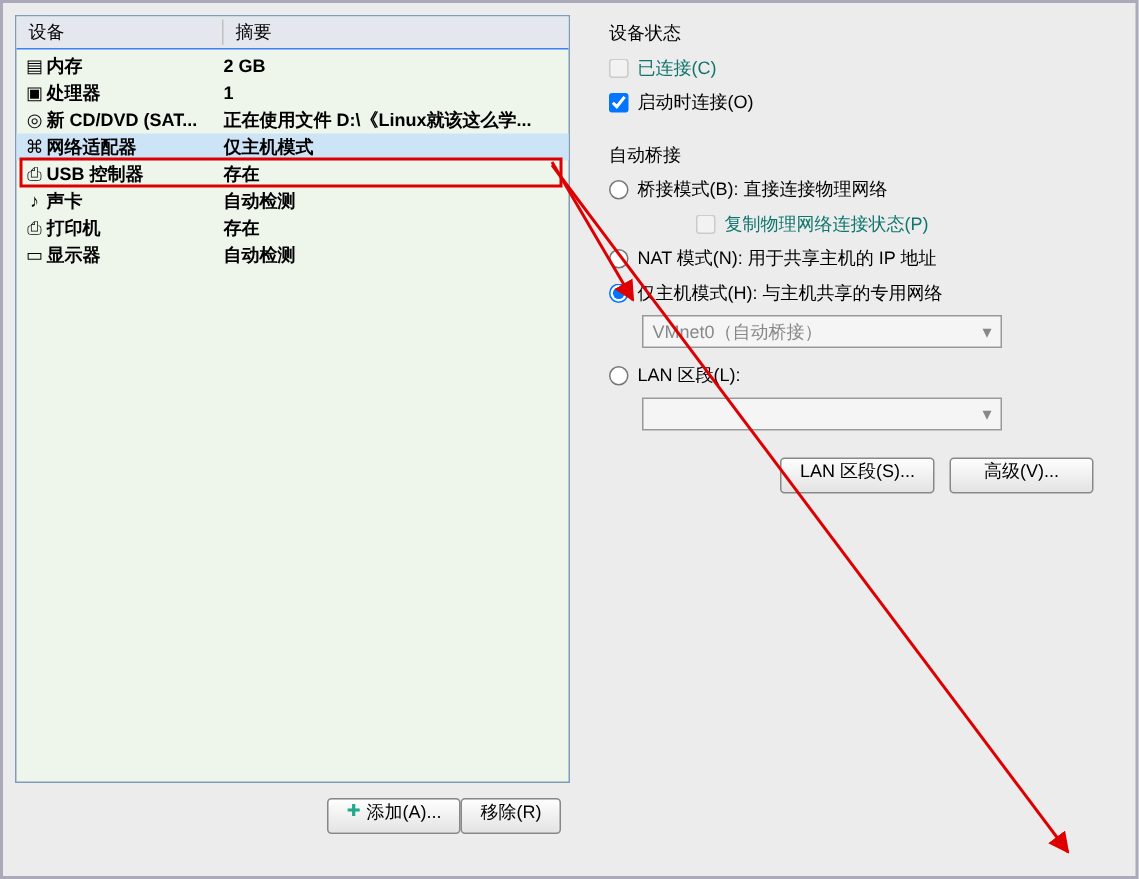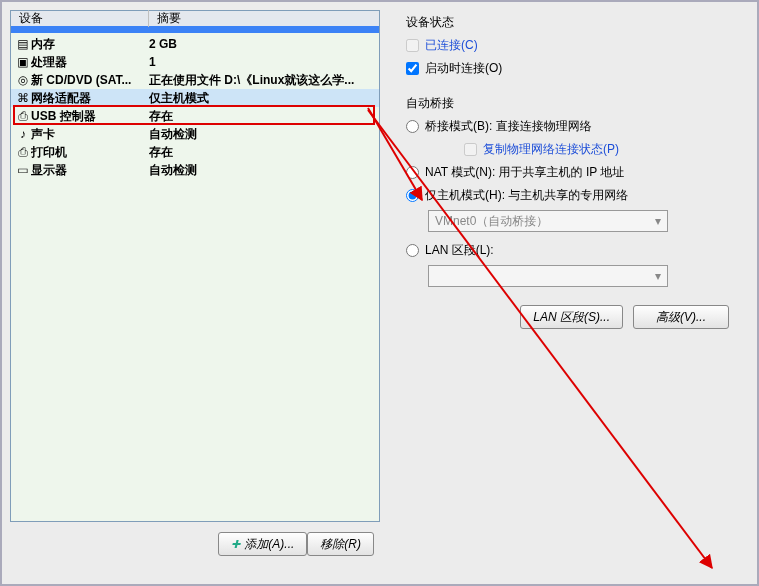--- a/index.html
+++ b/index.html
@@ -20,21 +20,21 @@
     }
     .device-list {
       background: #eef6ec;
       border: 1px solid #7f9db9;
       flex: 1;
       position: relative;
     }
     .list-header {
       display: flex;
       background: #e4e8ee;
-      border-bottom: 7px solid #3b82f6;
+      border-bottom: 1px solid #3b82f6;
       height: 22px;
       align-items: center;
     }
     .list-header span { padding: 0 8px; font-weight: normal; }
     .col-name { width: 138px; border-right: 1px solid #c0c0c0; }
     .col-summary { flex: 1; }
     .list-body { padding: 2px 0; }
     .list-row {
       display: flex;
       align-items: center;
@@ -62,36 +62,35 @@
       padding: 10px 6px;
     }
     .btn {
       background: linear-gradient(#fefefe, #e3e3e3);
       border: 1px solid #888;
       border-radius: 3px;
       height: 24px;
       padding: 0 12px;
       cursor: pointer;
       display: inline-flex;
-      align-items: center;
+      align-items: flex-start;
       gap: 4px;
-      font-style: italic;
     }
     .right-pane { flex: 1; padding: 4px 8px; }
     .group-title { margin-bottom: 6px; }
     .group { margin-bottom: 18px; padding-left: 6px; }
     .chk-row, .radio-row {
       display: flex;
       align-items: center;
       margin: 6px 0;
       gap: 6px;
     }
     .chk-row input, .radio-row input { cursor: pointer; }
     .indent { margin-left: 22px; padding-left: 36px; }
-    .disabled { color: #1d4ed8; }
+    .disabled { color: #0f766e; }
     .combo {
       margin-left: 22px;
       height: 22px;
       width: 240px;
       border: 1px solid #999;
       background: #f5f5f5;
       color: #888;
       display: flex;
       align-items: center;
       justify-content: space-between;

